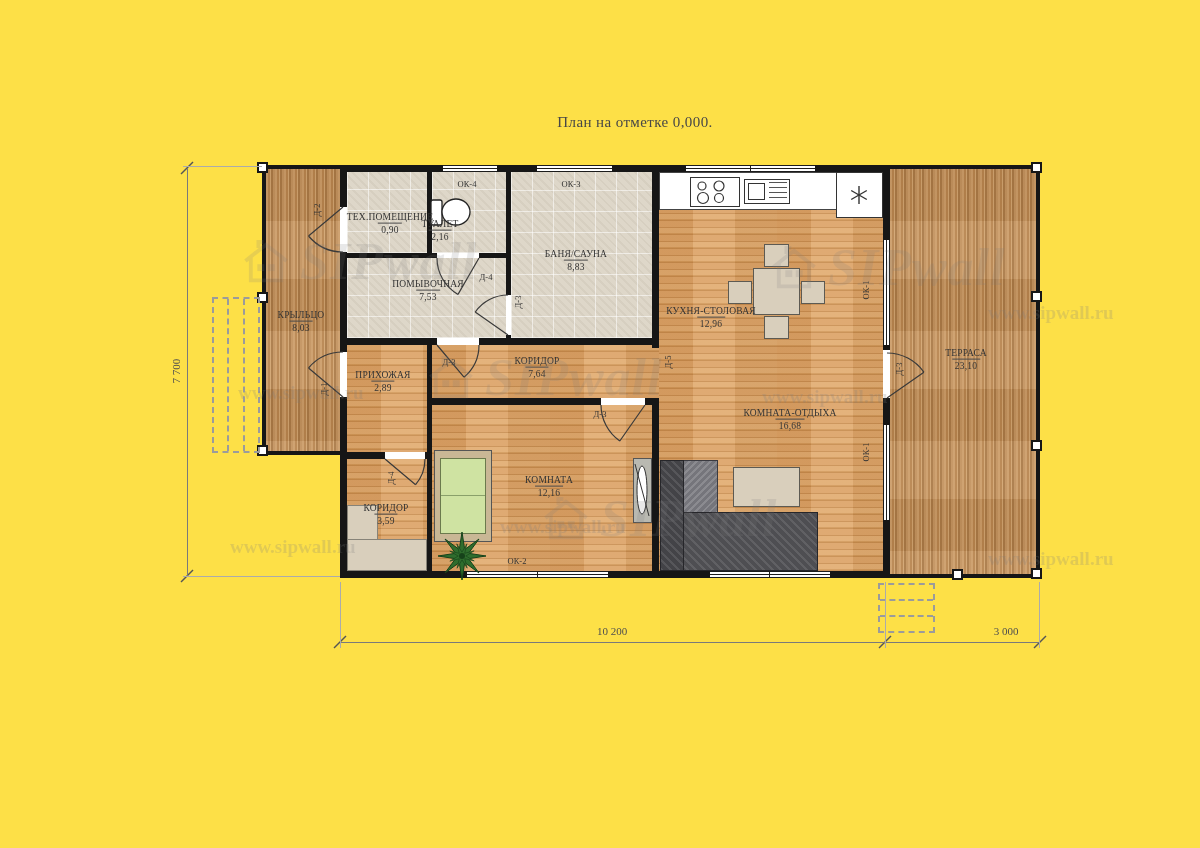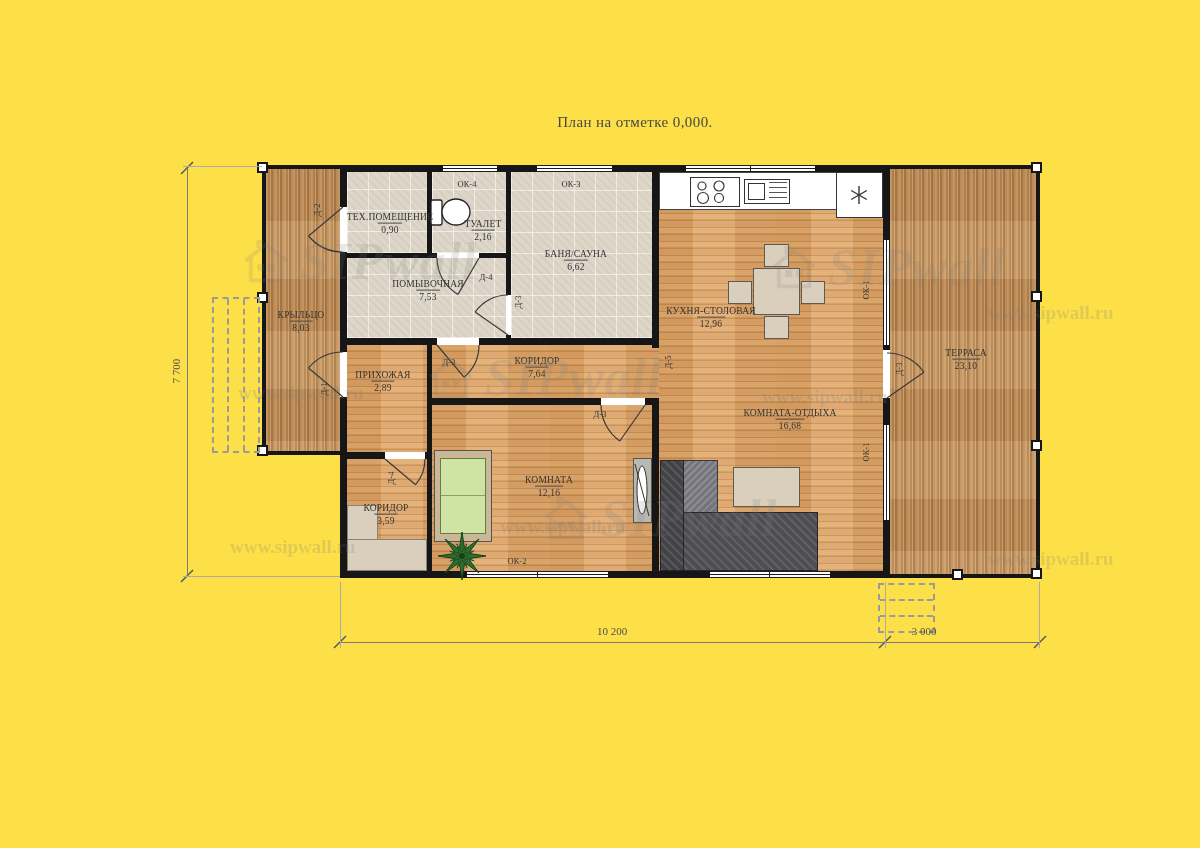--- a/index.html
+++ b/index.html
@@ -198,27 +198,27 @@
   </svg>
 
   <div class="room-label" style="left:301px;top:322px">
     <span class="rn">КРЫЛЬЦО</span>
     <span class="ra">8,03</span>
   </div>
   <div class="room-label" style="left:390px;top:224px">
     <span class="rn">ТЕХ.ПОМЕЩЕНИЕ</span>
     <span class="ra">0,90</span>
   </div>
-  <div class="room-label" style="left:483px;top:231px">
+  <div class="room-label" style="left:440px;top:231px">
     <span class="rn">ТУАЛЕТ</span>
     <span class="ra">2,16</span>
   </div>
   <div class="room-label" style="left:576px;top:261px">
     <span class="rn">БАНЯ/САУНА</span>
-    <span class="ra">6,62</span>
+    <span class="ra">8,83</span>
   </div>
   <div class="room-label" style="left:428px;top:291px">
     <span class="rn">ПОМЫВОЧНАЯ</span>
     <span class="ra">7,53</span>
   </div>
   <div class="room-label" style="left:383px;top:382px">
     <span class="rn">ПРИХОЖАЯ</span>
     <span class="ra">2,89</span>
   </div>
   <div class="room-label" style="left:537px;top:368px">
@@ -263,21 +263,21 @@
 
   <i class="dl" style="left:187px;top:168px;width:1px;height:408px"></i>
   <i class="dl" style="left:340px;top:642px;width:700px;height:1px"></i>
   <i class="ext" style="left:183px;top:166px;width:79px;height:1px"></i>
   <i class="ext" style="left:183px;top:576px;width:157px;height:1px"></i>
   <i class="ext" style="left:340px;top:582px;width:1px;height:66px"></i>
   <i class="ext" style="left:885px;top:582px;width:1px;height:66px"></i>
   <i class="ext" style="left:1039px;top:582px;width:1px;height:66px"></i>
   <span class="dim-text vert" style="left:176px;top:371px">7 700</span>
   <span class="dim-text" style="left:612px;top:631px">10 200</span>
-  <span class="dim-text" style="left:924px;top:631px">3 000</span>
+  <span class="dim-text" style="left:1006px;top:631px">3 000</span>
 
   <div class="wm" style="left:240px;top:232px">
     <svg width="52" height="48" viewBox="0 0 24 22">
         <path d="M2.5 10.5 L12 3 L21.5 10.5 M5 9 V19.5 H19 V9 M8.5 4.5 V1.8 H10.8" fill="none" stroke="currentColor" stroke-width="1.8"></path>
         <rect x="8" y="12" width="3.2" height="3.2" fill="currentColor"></rect>
         <rect x="12.8" y="12" width="3.2" height="3.2" fill="currentColor"></rect>
       </svg>
     <span class="t">SIPwall</span>
   </div>
   <div class="wm" style="left:768px;top:238px">

